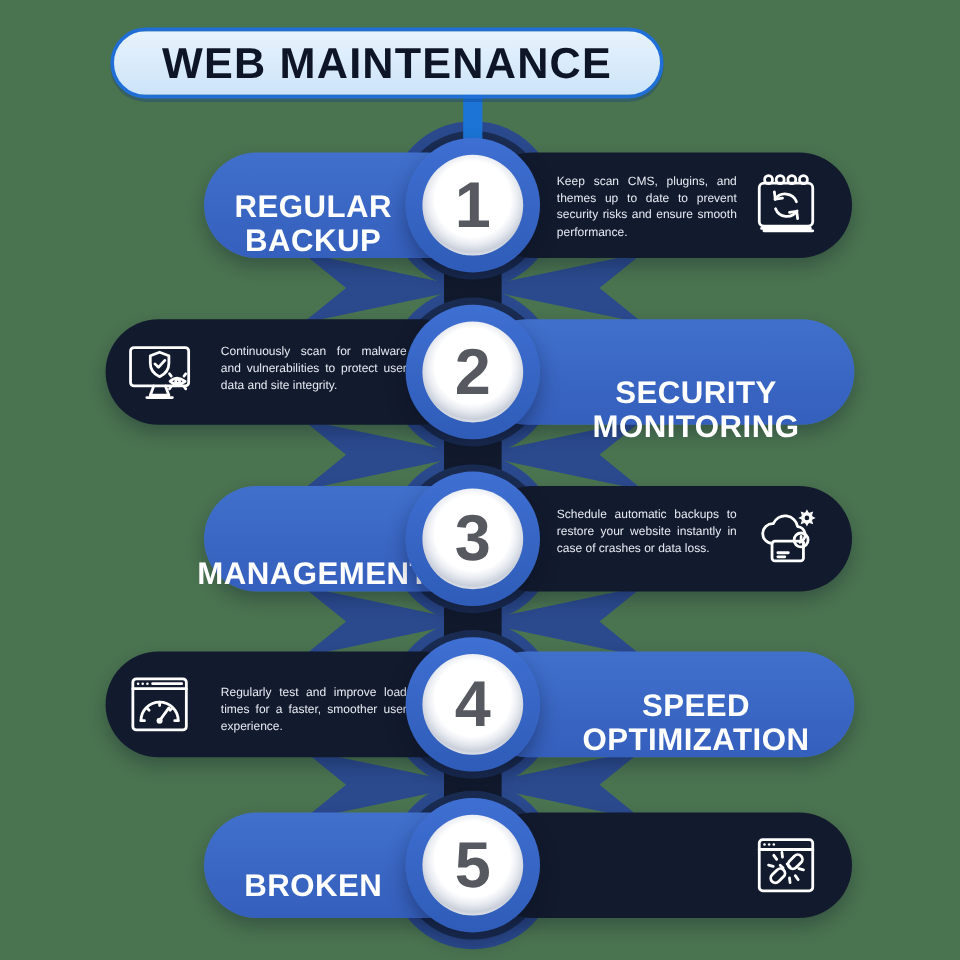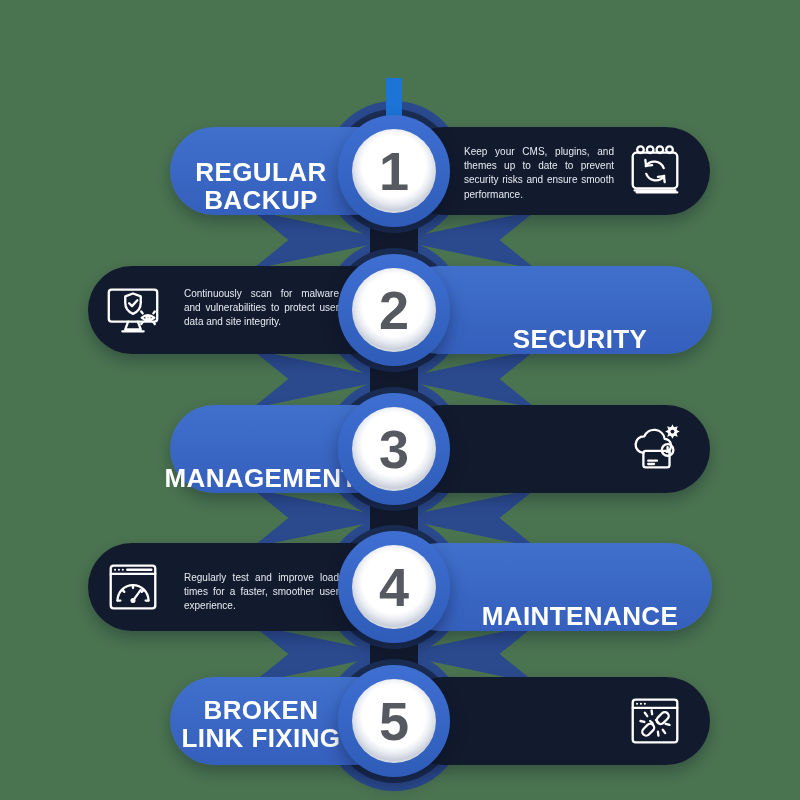--- a/index.html
+++ b/index.html
@@ -78,28 +78,31 @@
   <div class="node-outer" style="top:517px"></div>
   <div class="node-outer" style="top:651px"></div>
 
   <div class="node-navy" style="top:109px"></div>
   <div class="node-navy" style="top:248px"></div>
   <div class="node-navy" style="top:387px"></div>
   <div class="node-navy" style="top:525px"></div>
   <div class="node-navy" style="top:659px"></div>
 
   <div class="title-connector"></div>
+  <div class="title-pill">
+    <span>WEB MAINTENANCE</span>
+  </div>
 
   <div class="pill pill-blue" style="left:170px;top:127px;width:230px"></div>
   <div class="pill pill-dark" style="left:400px;top:127px;width:310px"></div>
   <div class="label-box" style="left:170px;top:127px;width:182px;height:88px">
     <span>REGULAR</span>
     <span>BACKUP</span>
   </div>
-  <div class="desc-text" style="left:464px;top:145px;width:150px">Keep your CMS, plugins, and themes up to date to prevent security risks and ensure smooth performance.</div>
+  <div class="desc-text" style="left:464px;top:145px;width:150px">Keep scan CMS, plugins, and themes up to date to prevent security risks and ensure smooth performance.</div>
   <div class="icon-box" style="left:622px;top:138px">
     <svg viewBox="0 0 64 64">
       <circle cx="17" cy="10" r="3.4"></circle>
         <circle cx="27" cy="10" r="3.4"></circle>
         <circle cx="37" cy="10" r="3.4"></circle>
         <circle cx="47" cy="10" r="3.4"></circle>
       <rect x="9" y="13" width="46" height="37" rx="4"></rect>
       <path d="M11 52 h42 M13 54 h42"></path>
       <path d="M41 29 a10.5 10.5 0 0 0 -18.5 -2"></path>
       <path d="M22 20.5 l0.8 6.2 6.2 -0.8"></path>
@@ -119,33 +122,35 @@
       <rect x="7" y="11" width="50" height="33" rx="3"></rect>
       <path d="M27 44 l-3 8 h16 l-3 -8 M21 54 h22"></path>
       <path d="M32 15 l8 3 v6.5 c0 6.5 -3.5 9.5 -8 11.5 c-4.5 -2 -8 -5 -8 -11.5 V18 z"></path>
       <path d="M28 25 l3 3 5.5 -6"></path>
       <path d="M41 40 q6 -5.5 13 0 q-7 5.5 -13 0 z"></path>
       <circle cx="47.5" cy="40" r="1.7"></circle>
       <path d="M42 35.5 l-1.5 -2 M53 35.5 l1.5 -2 M42 44.5 l-1.5 2 M53 44.5 l1.5 2"></path>
     </svg>
   </div>
   <div class="desc-text" style="left:184px;top:287px;width:155px">Continuously scan for malware and vulnerabilities to protect user data and site integrity.</div>
-  <div class="label-box" style="left:455px;top:266px;width:250px;height:88px">
+  <div class="label-box" style="left:455px;top:282px;width:250px;height:88px">
     <span>SECURITY</span>
+    <span>MONITORING</span>
   </div>
   <div class="ring" style="top:254px"></div>
   <div class="disc" style="top:268px">
     <span>2</span>
   </div>
 
   <div class="pill pill-blue" style="left:170px;top:405px;width:230px"></div>
   <div class="pill pill-dark" style="left:400px;top:405px;width:310px"></div>
   <div class="label-box" style="left:170px;top:405px;width:182px;height:88px">
     <span>MANAGEMENT</span>
   </div>
+  <div class="desc-text" style="left:464px;top:423px;width:150px">Schedule automatic backups to restore your website instantly in case of crashes or data loss.</div>
   <div class="icon-box" style="left:622px;top:416px">
     <svg viewBox="0 0 64 64">
       <path d="M20 36 a8.5 8.5 0 0 1 1 -17 a11 11 0 0 1 21 2.5 a7 7 0 0 1 2 13.5"></path>
       <rect x="20" y="34" width="27" height="17" rx="2.5"></rect>
       <path d="M25 44 h9 M25 47.5 h6"></path>
       <circle cx="45" cy="33" r="6"></circle>
       <path d="M45 30 v3.2 l2.3 2"></path>
       <g fill="#FFFFFF" stroke="none">
         <circle cx="50" cy="14" r="5"></circle>
         <path d="M50 6.5 l1.5 3 h-3 z M50 21.5 l1.5 -3 h-3 z M42.5 14 l3 -1.5 v3 z M57.5 14 l-3 -1.5 v3 z M44.6 8.6 l3.2 1 -2.2 2.2 z M55.4 19.4 l-3.2 -1 2.2 -2.2 z M55.4 8.6 l-1 3.2 -2.2 -2.2 z M44.6 19.4 l1 -3.2 2.2 2.2 z"></path>
@@ -169,32 +174,32 @@
       <circle cx="21.5" cy="14.2" r="1.1" fill="#FFFFFF" stroke="none"></circle>
       <path d="M26 14.2 h25"></path>
       <path d="M16 46 a16 16 0 0 1 32 0"></path>
       <path d="M16 46 h3 M45 46 h3 M21 35 l2 2 M43 35 l-2 2 M32 30 v3"></path>
       <path d="M32 46 l8 -11"></path>
       <circle cx="32" cy="46" r="2.6" fill="#FFFFFF" stroke="none"></circle>
     </svg>
   </div>
   <div class="desc-text" style="left:184px;top:571px;width:155px">Regularly test and improve load times for a faster, smoother user experience.</div>
   <div class="label-box" style="left:455px;top:543px;width:250px;height:88px">
-    <span>MAINTENANCE</span>
+    <span>SPEED</span>
+    <span>OPTIMIZATION</span>
   </div>
   <div class="ring" style="top:531px"></div>
   <div class="disc" style="top:545px">
     <span>4</span>
   </div>
 
   <div class="pill pill-blue" style="left:170px;top:677px;width:230px"></div>
   <div class="pill pill-dark" style="left:400px;top:677px;width:310px"></div>
   <div class="label-box" style="left:170px;top:685px;width:182px;height:68px">
     <span>BROKEN</span>
-    <span>LINK FIXING</span>
   </div>
   <div class="icon-box" style="left:622px;top:688px">
     <svg viewBox="0 0 64 64">
       <rect x="9" y="10" width="46" height="44" rx="3"></rect>
       <path d="M9 18.5 h46"></path>
       <circle cx="13.5" cy="14.2" r="1.1" fill="#FFFFFF" stroke="none"></circle>
       <circle cx="17.5" cy="14.2" r="1.1" fill="#FFFFFF" stroke="none"></circle>
       <circle cx="21.5" cy="14.2" r="1.1" fill="#FFFFFF" stroke="none"></circle>
       <g transform="rotate(-45 25 41)">
           <rect x="18" y="37" width="14" height="8" rx="4"></rect>

